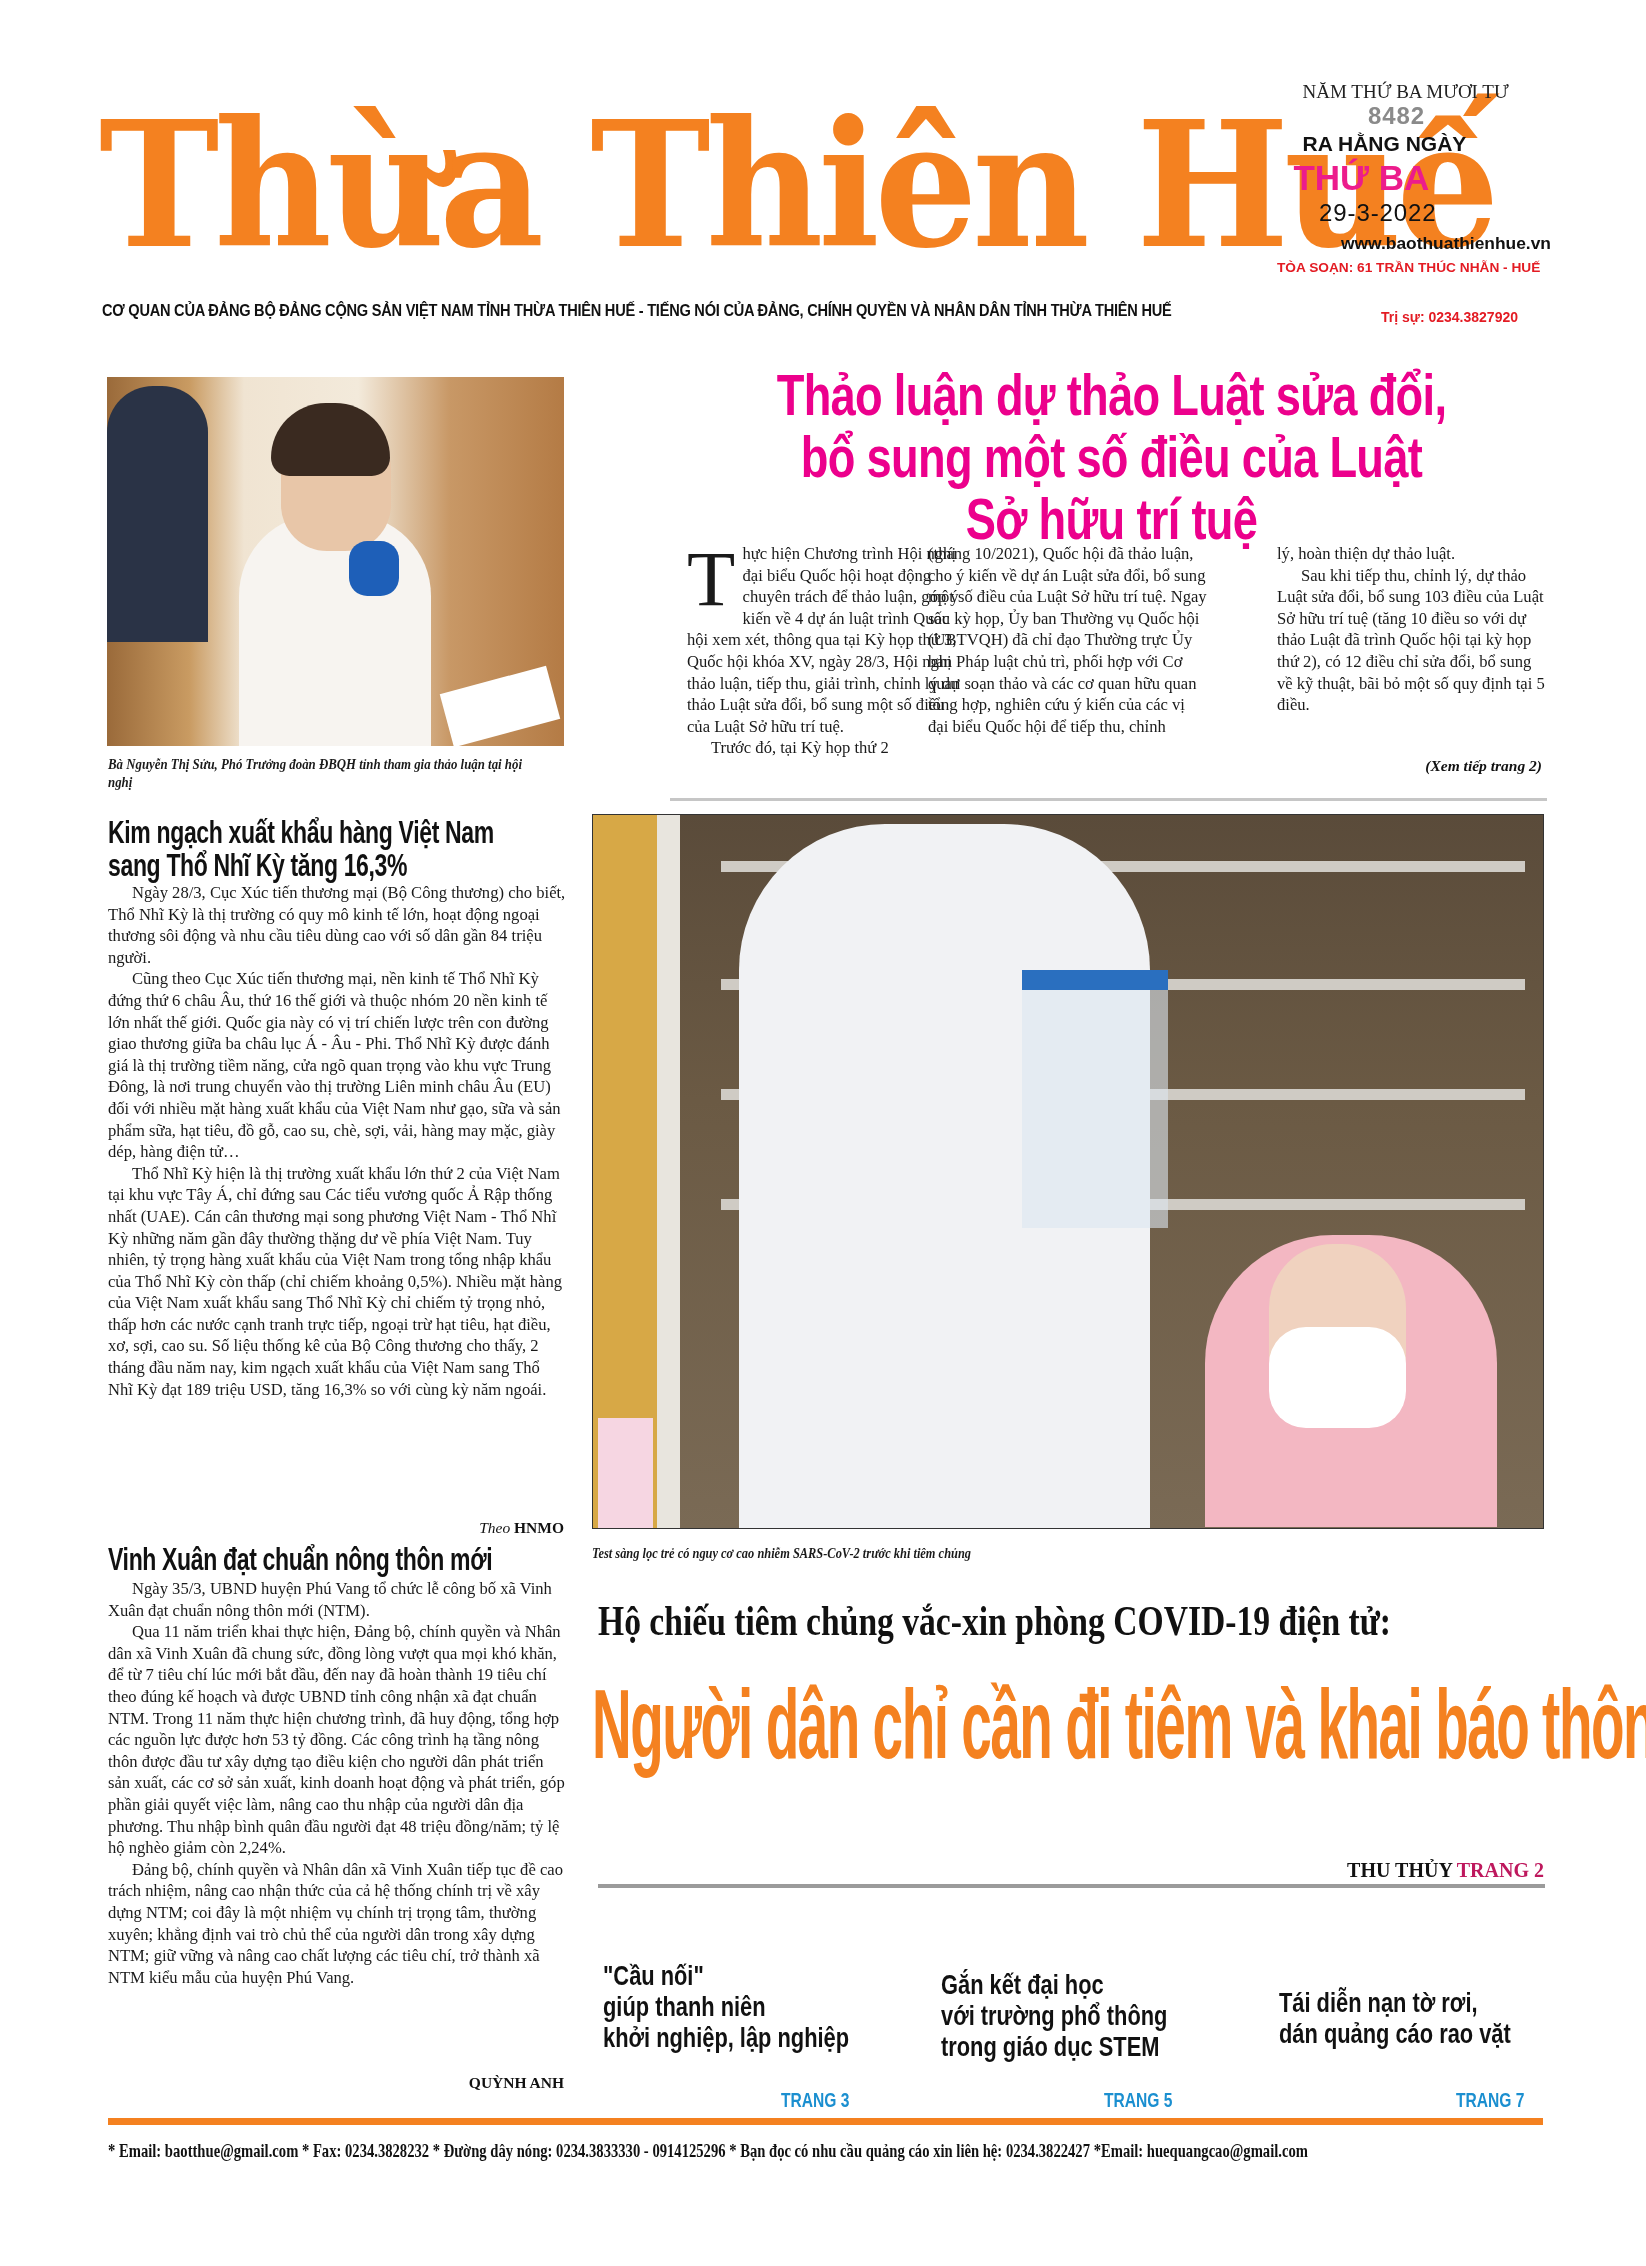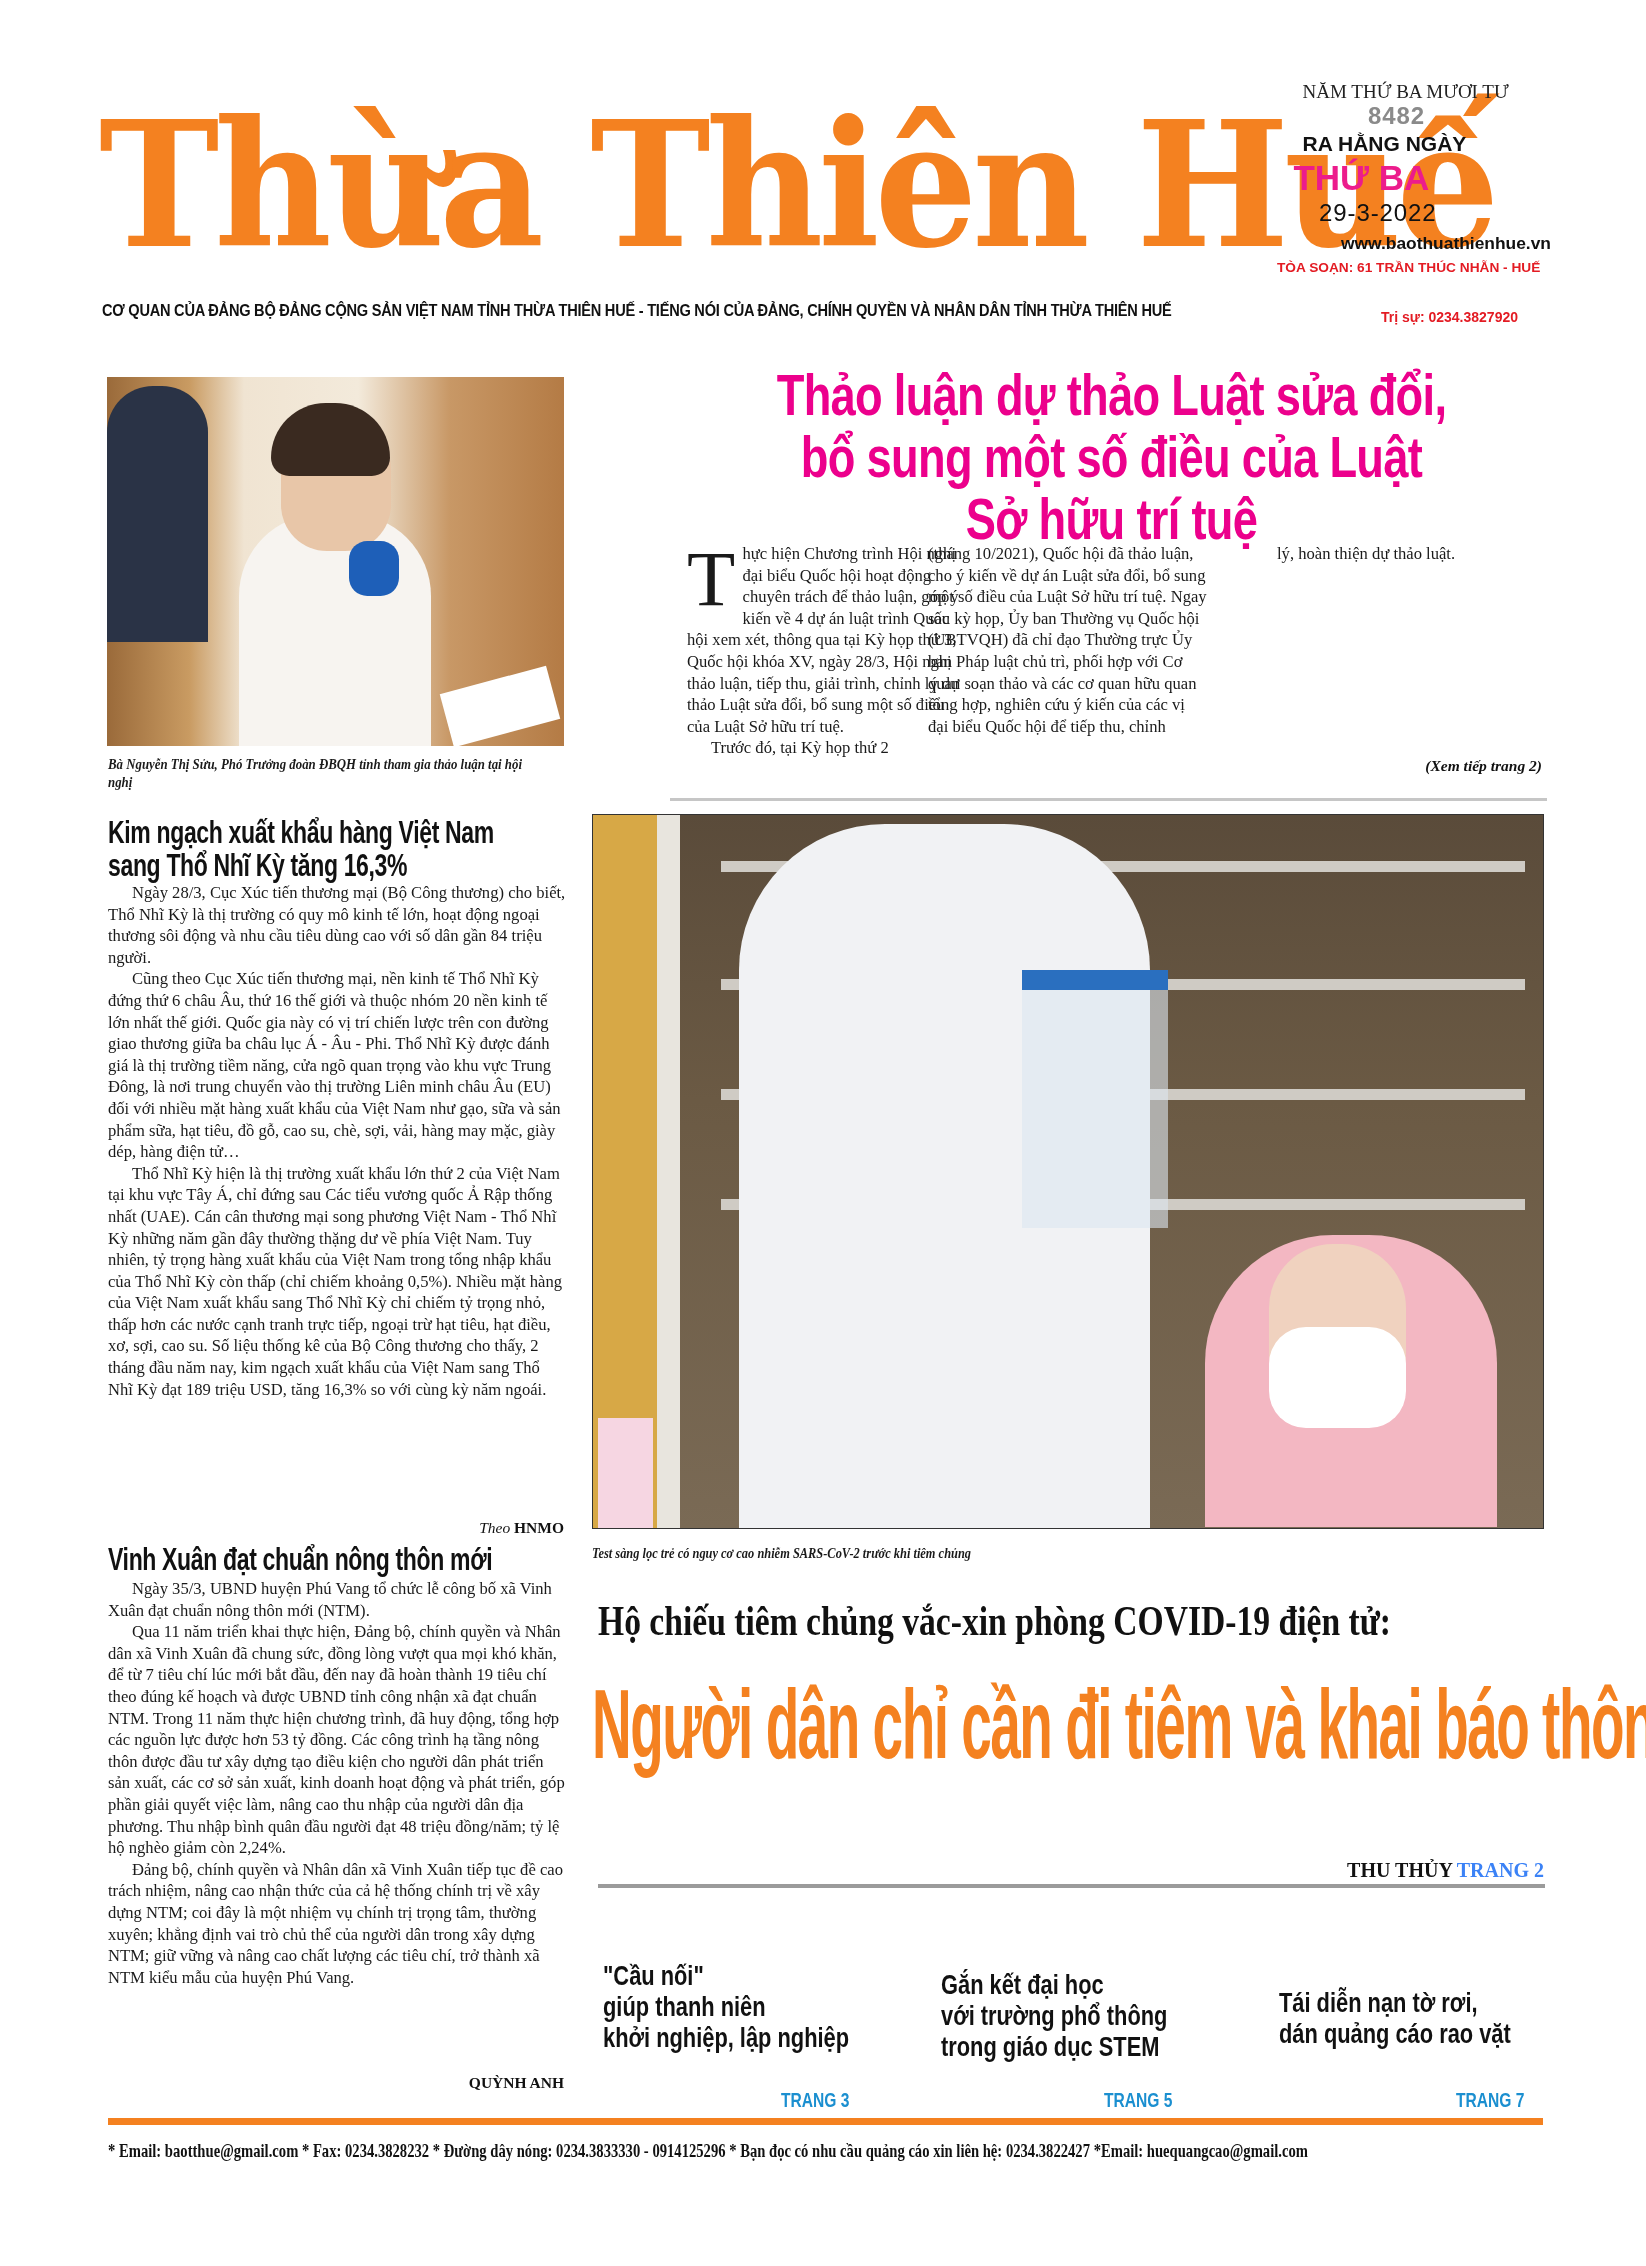--- a/index.html
+++ b/index.html
@@ -66,21 +66,21 @@
   .sh1b { left:108px; top:850px; }
   .left-story1 { left:108px; top:882px; width:460px; }
   .byline1 { left:365px; top:1519px; width:199px; text-align:right; font-family:"Liberation Serif", serif; font-size:15.5px; }
   .sh2 { left:108px; top:1544px; }
   .left-story2 { left:108px; top:1578px; width:460px; }
   .byline2 { left:365px; top:2074px; width:199px; text-align:right; font-family:"Liberation Serif", serif; font-weight:bold; font-size:15.5px; }
 
   .covid-kicker { left:598px; top:1597px; width:969px; font-family:"Liberation Serif", serif; font-weight:bold; font-size:42px; line-height:48px; color:#111; transform:scaleX(0.80); transform-origin:left top; white-space:nowrap; }
   .covid-headline { left:592px; top:1668px; width:950px; font-family:"Liberation Sans", sans-serif; font-weight:bold; font-size:99px; line-height:111px; color:#f48120; white-space:nowrap; transform:scaleX(0.555); transform-origin:left top; letter-spacing:-2.7px; }
   .covid-byline { left:1188px; top:1859px; width:356px; text-align:right; font-family:"Liberation Serif", serif; font-weight:bold; font-size:20px; white-space:nowrap; }
-  .covid-byline .red { color:#3b82f6; }
+  .covid-byline .red { color:#be185d; }
   .rule2 { left:598px; top:1884px; width:947px; height:3.7px; background:#9b9b9b; }
 
   .teaser { font-family:"Liberation Sans", sans-serif; font-weight:bold; font-size:28px; line-height:31px; color:#111; transform:scaleX(0.78); transform-origin:left top; white-space:nowrap; }
   .teaser1 { left:603px; top:1960px; }
   .teaser2 { left:941px; top:1969px; }
   .teaser3 { left:1279px; top:1987px; }
   .teaser-page { font-family:"Liberation Sans", sans-serif; font-weight:bold; font-size:20px; color:#1b8fd0; transform:scaleX(0.78); transform-origin:left top; white-space:nowrap; }
   .tp1 { left:781px; top:2089px; }
   .tp2 { left:1104px; top:2089px; }
   .tp3 { left:1456px; top:2089px; }
@@ -122,20 +122,21 @@
 
 <div class="abs col-text lead-col1">
   <p class="noindent"><span class="dropcap">T</span><span>hực hiện Chương trình Hội nghị đại biểu Quốc hội hoạt động chuyên trách để thảo luận, góp ý kiến về 4 dự án luật trình Quốc hội xem xét, thông qua tại Kỳ họp thứ 3, Quốc hội khóa XV, ngày 28/3, Hội nghị thảo luận, tiếp thu, giải trình, chỉnh lý dự thảo Luật sửa đổi, bổ sung một số điều của Luật Sở hữu trí tuệ.</span></p>
   <p>Trước đó, tại Kỳ họp thứ 2</p>
 </div>
 <div class="abs col-text lead-col2">
   <p class="noindent">(tháng 10/2021), Quốc hội đã thảo luận, cho ý kiến về dự án Luật sửa đổi, bổ sung một số điều của Luật Sở hữu trí tuệ. Ngay sau kỳ họp, Ủy ban Thường vụ Quốc hội (UBTVQH) đã chỉ đạo Thường trực Ủy ban Pháp luật chủ trì, phối hợp với Cơ quan soạn thảo và các cơ quan hữu quan tổng hợp, nghiên cứu ý kiến của các vị đại biểu Quốc hội để tiếp thu, chỉnh</p>
 </div>
 <div class="abs col-text lead-col3">
   <p class="noindent">lý, hoàn thiện dự thảo luật.</p>
+  <p>Sau khi tiếp thu, chỉnh lý, dự thảo Luật sửa đổi, bổ sung 103 điều của Luật Sở hữu trí tuệ (tăng 10 điều so với dự thảo Luật đã trình Quốc hội tại kỳ họp thứ 2), có 12 điều chỉ sửa đổi, bổ sung về kỹ thuật, bãi bỏ một số quy định tại 5 điều.</p>
 </div>
 <div class="abs lead-more">(Xem tiếp trang 2)</div>
 <div class="abs rule-grey rule1"></div>
 
 <div class="abs story-headline sh1">Kim ngạch xuất khẩu hàng Việt Nam</div>
 <div class="abs story-headline sh1b">sang Thổ Nhĩ Kỳ tăng 16,3%</div>
 <div class="abs col-text left-story1">
   <p>Ngày 28/3, Cục Xúc tiến thương mại (Bộ Công thương) cho biết, Thổ Nhĩ Kỳ là thị trường có quy mô kinh tế lớn, hoạt động ngoại thương sôi động và nhu cầu tiêu dùng cao với số dân gần 84 triệu người.</p>
   <p>Cũng theo Cục Xúc tiến thương mại, nền kinh tế Thổ Nhĩ Kỳ đứng thứ 6 châu Âu, thứ 16 thế giới và thuộc nhóm 20 nền kinh tế lớn nhất thế giới. Quốc gia này có vị trí chiến lược trên con đường giao thương giữa ba châu lục Á - Âu - Phi. Thổ Nhĩ Kỳ được đánh giá là thị trường tiềm năng, cửa ngõ quan trọng vào khu vực Trung Đông, là nơi trung chuyển vào thị trường Liên minh châu Âu (EU) đối với nhiều mặt hàng xuất khẩu của Việt Nam như gạo, sữa và sản phẩm sữa, hạt tiêu, đồ gỗ, cao su, chè, sợi, vải, hàng may mặc, giày dép, hàng điện tử…</p>
   <p>Thổ Nhĩ Kỳ hiện là thị trường xuất khẩu lớn thứ 2 của Việt Nam tại khu vực Tây Á, chỉ đứng sau Các tiểu vương quốc Ả Rập thống nhất (UAE). Cán cân thương mại song phương Việt Nam - Thổ Nhĩ Kỳ những năm gần đây thường thặng dư về phía Việt Nam. Tuy nhiên, tỷ trọng hàng xuất khẩu của Việt Nam trong tổng nhập khẩu của Thổ Nhĩ Kỳ còn thấp (chỉ chiếm khoảng 0,5%). Nhiều mặt hàng của Việt Nam xuất khẩu sang Thổ Nhĩ Kỳ chỉ chiếm tỷ trọng nhỏ, thấp hơn các nước cạnh tranh trực tiếp, ngoại trừ hạt tiêu, hạt điều, xơ, sợi, cao su. Số liệu thống kê của Bộ Công thương cho thấy, 2 tháng đầu năm nay, kim ngạch xuất khẩu của Việt Nam sang Thổ Nhĩ Kỳ đạt 189 triệu USD, tăng 16,3% so với cùng kỳ năm ngoái.</p>

